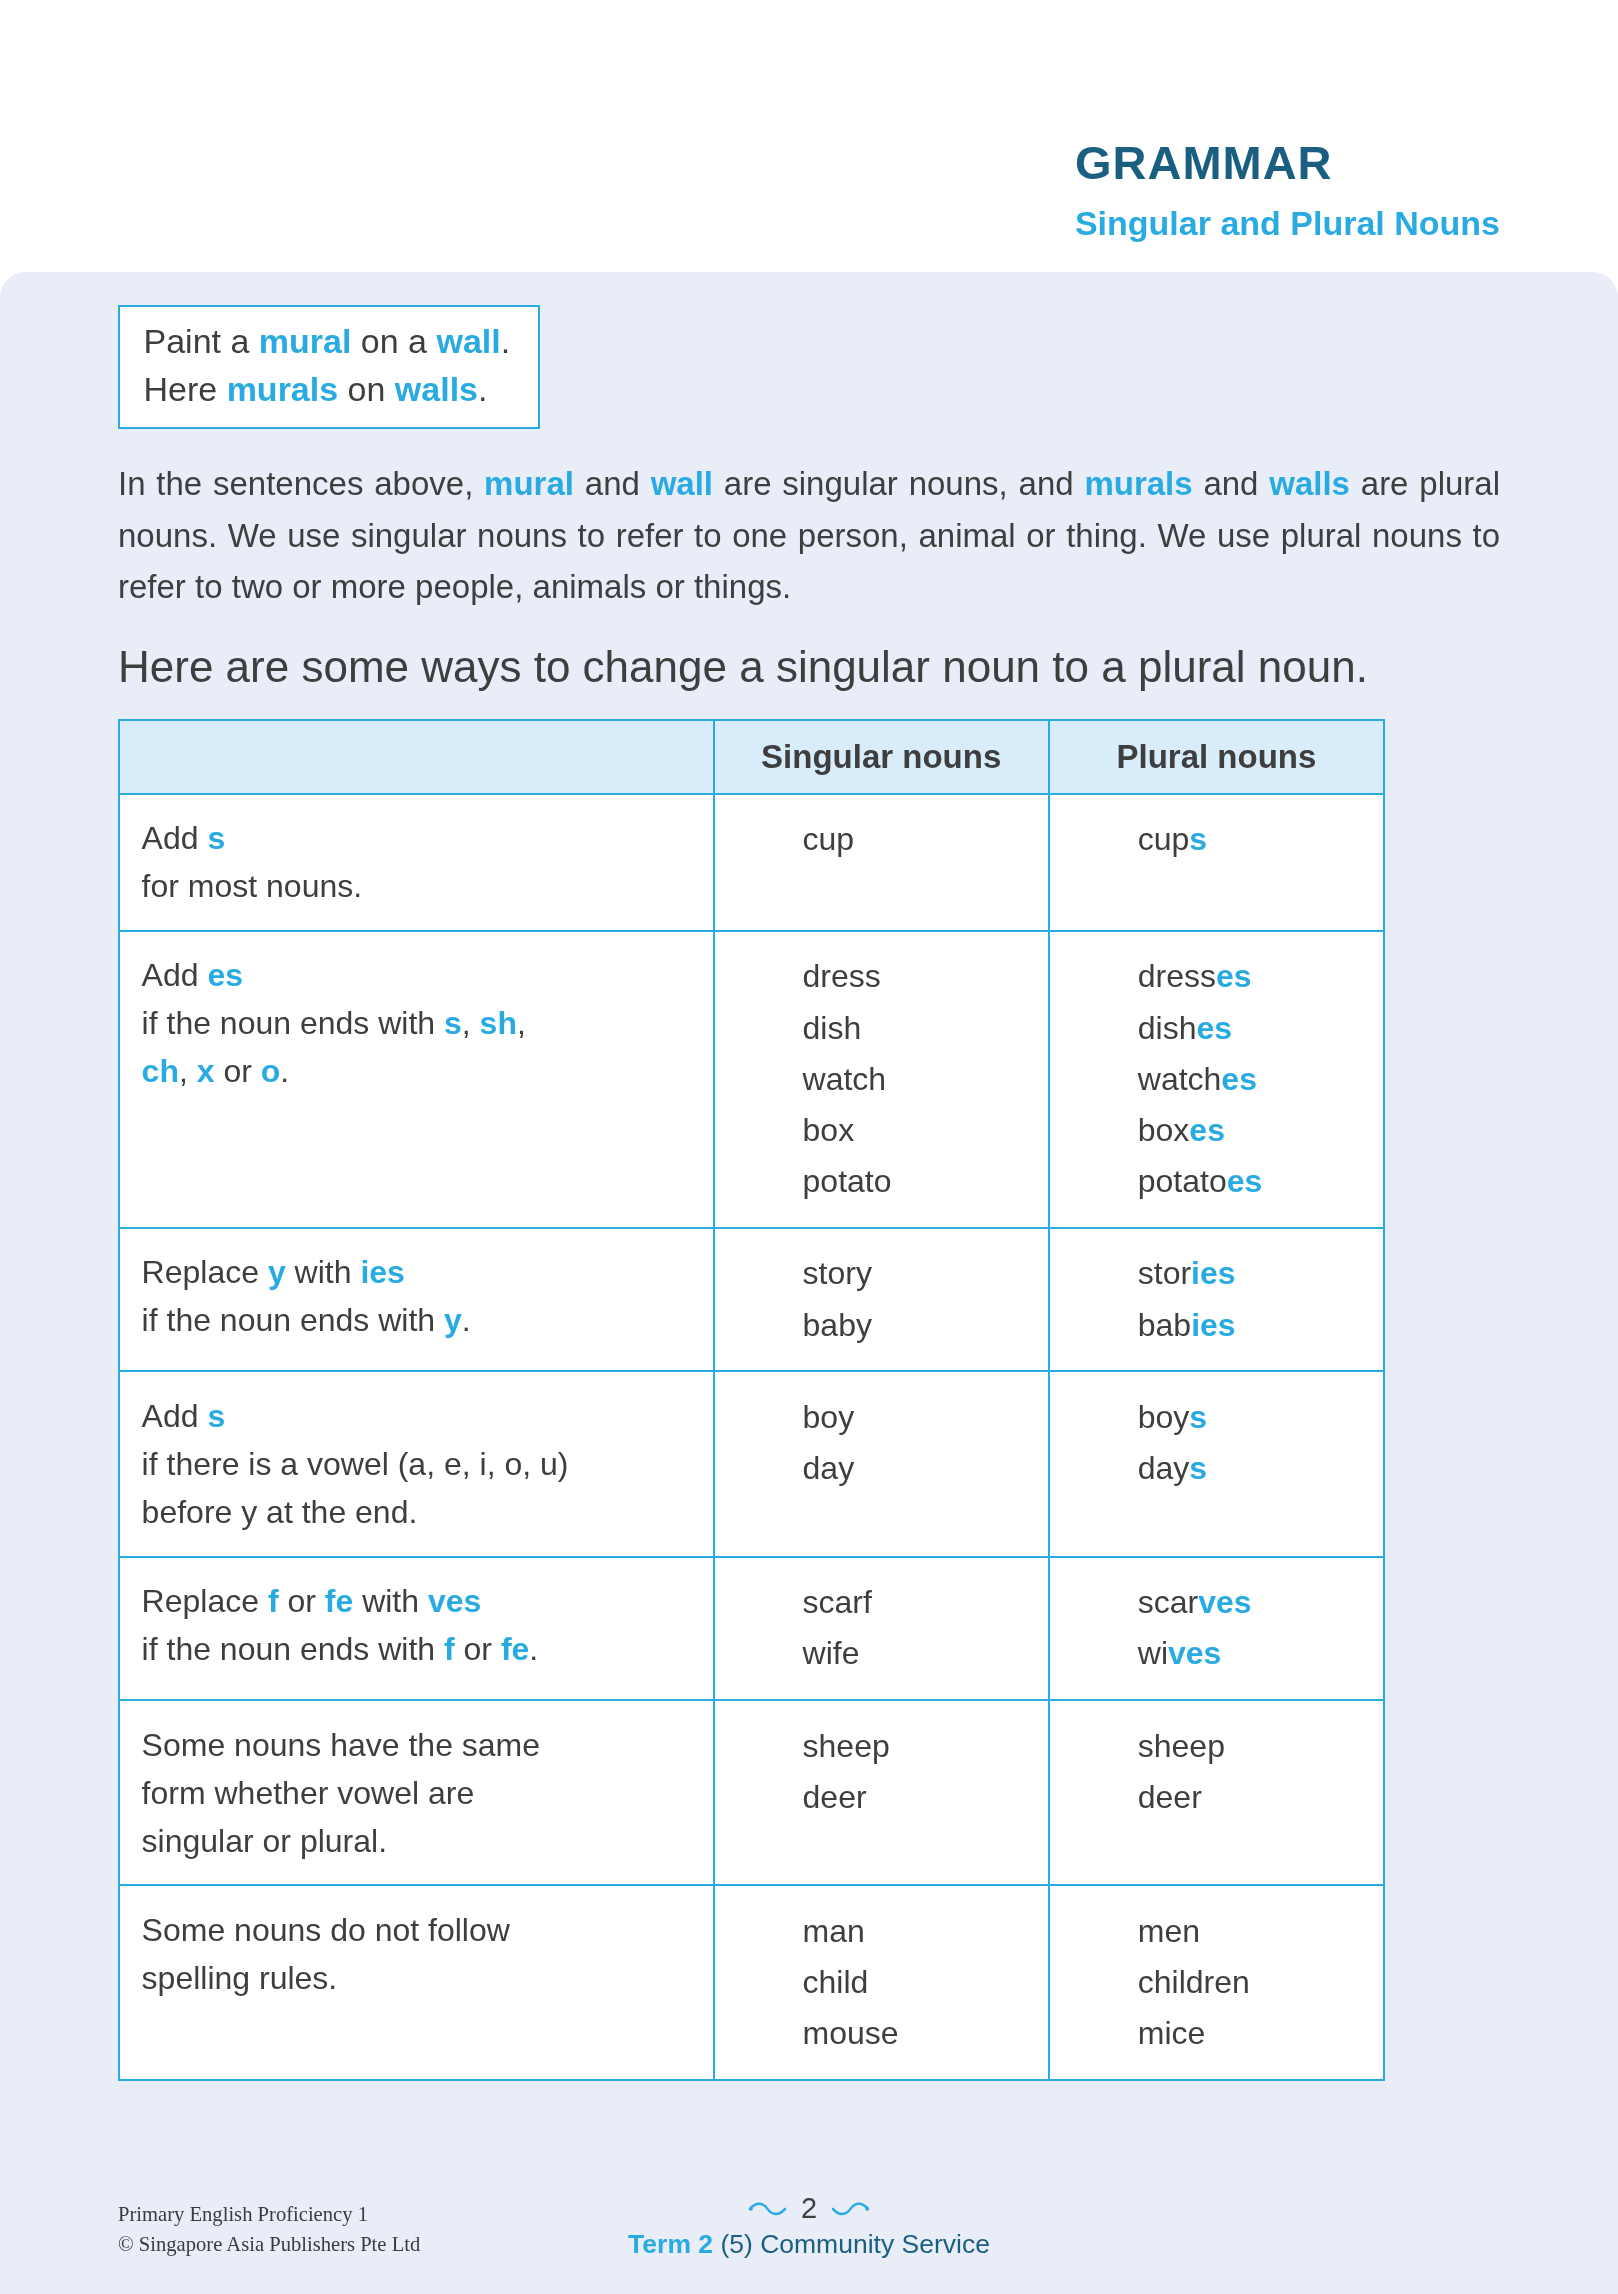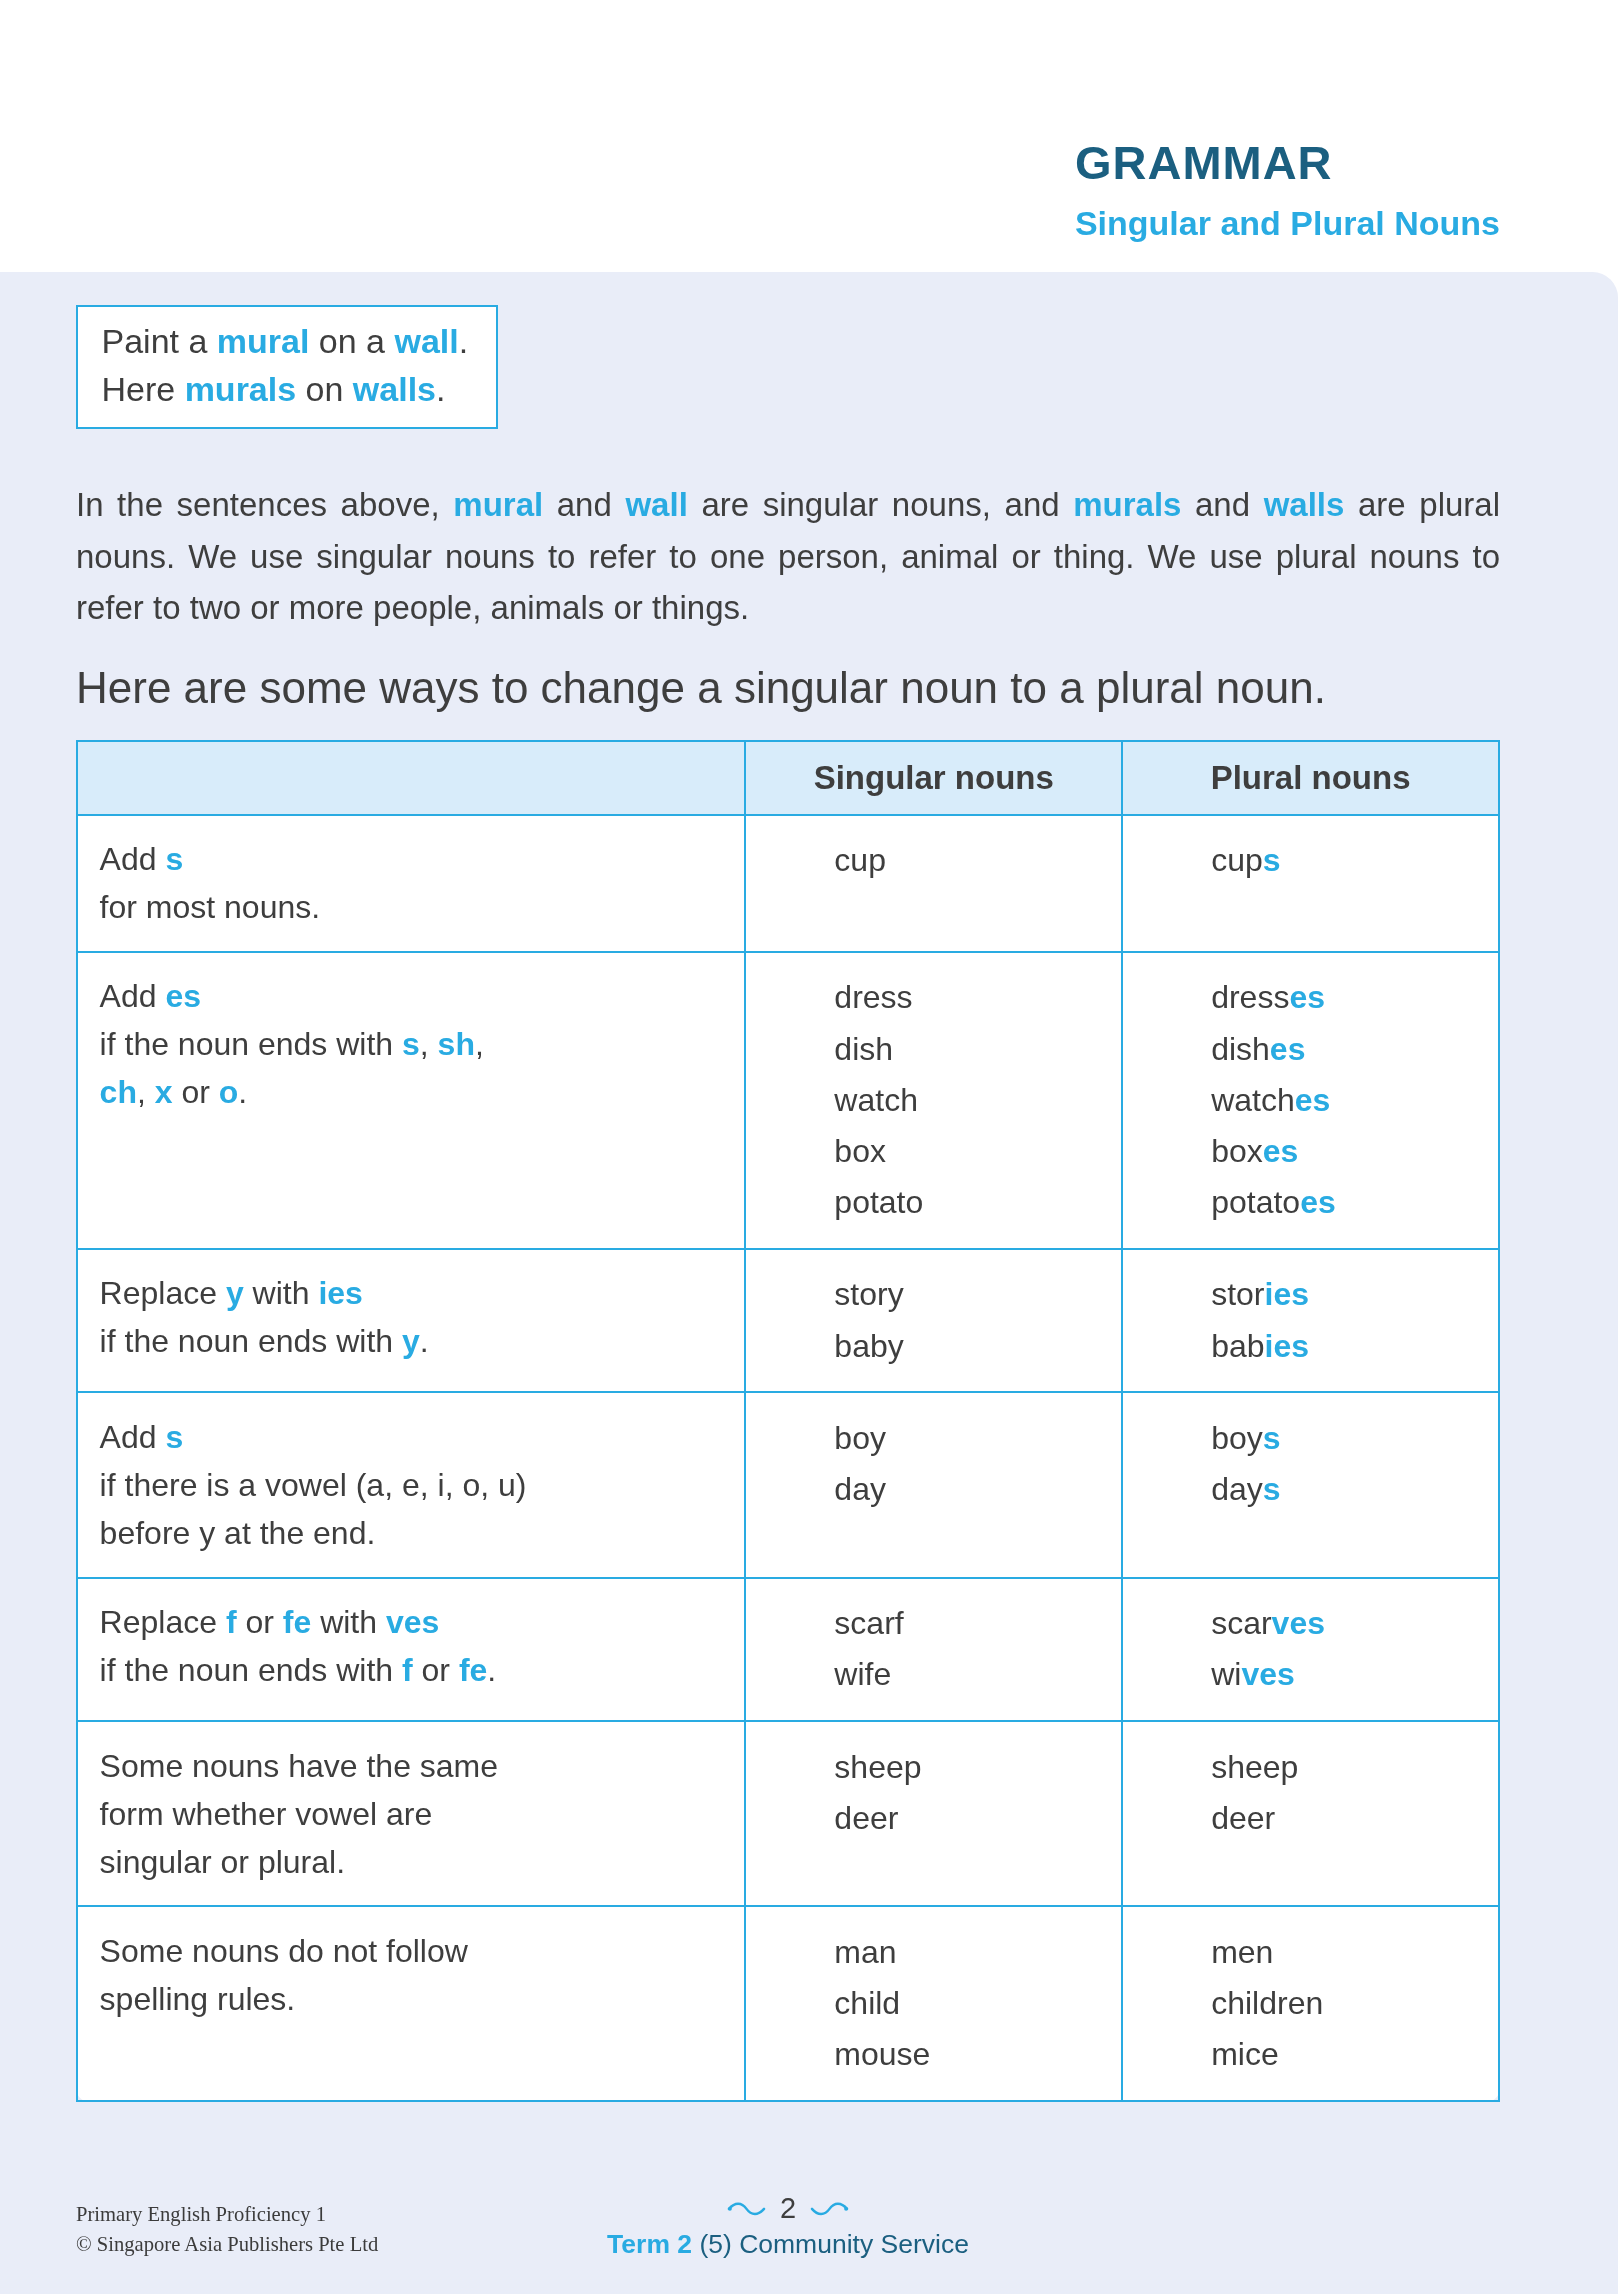--- a/index.html
+++ b/index.html
@@ -24,27 +24,27 @@
 
   .example-box {
     width: fit-content;
     background: #ffffff;
     border: 2.9px solid var(--accent, #29abe2);
     padding: 11.8px 27.4px 13.7px 23.5px;
     font-size: 34px; line-height: 1.4;
   }
   .hl { color: var(--accent, #29abe2); font-weight: bold; }
 
-  .intro { margin-top: 50px; font-size: 33px; line-height: 1.56; text-align: justify; }
+  .intro { margin-top: 29px; font-size: 33px; line-height: 1.56; text-align: justify; }
   .lead  { margin-top: 29px; font-size: 44px; }
 
   table.rules {
     margin-top: 27.4px;
     border-collapse: collapse;
-    width: 1424px;
+    width: 1267px;
     background: #ffffff;
     font-size: 32px;
     table-layout: fixed;
     border-radius: 14px;
   }
   table.rules { border: 2.9px solid var(--accent, #29abe2); }
   table.rules th, table.rules td { border: 2px solid var(--accent, #29abe2); }
   table.rules th {
     background: var(--header-fill, #d8ecfa);
     font-size: 33px; font-weight: bold; color: var(--text, #3e3e3e);

